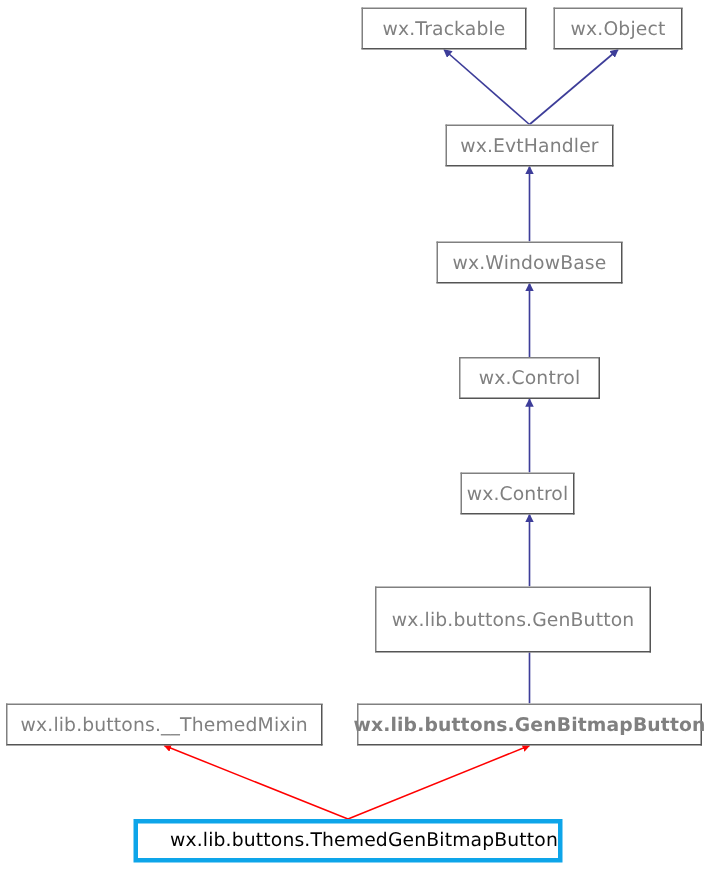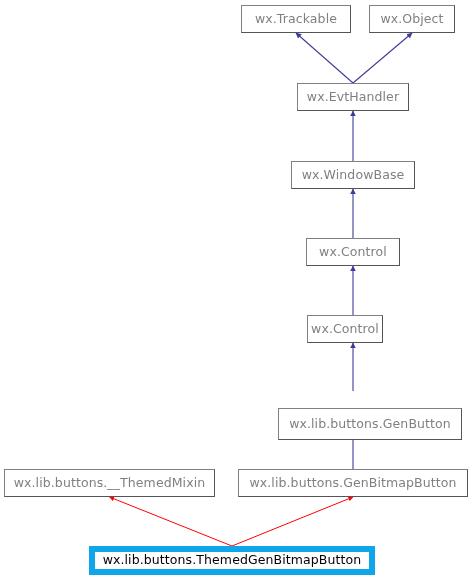--- a/index.html
+++ b/index.html
@@ -37,22 +37,23 @@
     z-index: 5;
   }
   .node .label {
     font-size: 12.5px;
     line-height: 1;
     color: #808080;
     white-space: nowrap;
     letter-spacing: 0.1px;
   }
   .node.highlight {
-    border: 6px solid #0ea5e9;
+    border: 3px solid #0ea5e9;
     background: #ffffff;
+    justify-content: flex-end;
   }
   .node.highlight .label {
     color: #000000;
   }
 </style>
 </head>
 <body>
 
 <div id="diagram">
 
@@ -90,26 +91,26 @@
       </div>
       <div class="node" style="left: 291px; top: 161px; width: 124px; height: 28px;">
         <span class="label">wx.WindowBase</span>
       </div>
       <div class="node" style="left: 306px; top: 238px; width: 94px; height: 28px;">
         <span class="label">wx.Control</span>
       </div>
       <div class="node" style="left: 307px; top: 315px; width: 76px; height: 28px;">
         <span class="label">wx.Control</span>
       </div>
-      <div class="node" style="left: 278px; top: 391px; width: 184px; height: 32px; margin-top: 17px;">
+      <div class="node" style="left: 250px; top: 391px; width: 184px; height: 44px;">
         <span class="label">wx.lib.buttons.GenButton</span>
       </div>
       <div class="node" style="left: 4px; top: 469px; width: 211px; height: 28px; align-items: center;">
         <span class="label">wx.lib.buttons.__ThemedMixin</span>
       </div>
-      <div class="node" style="left: 238px; top: 469px; width: 230px; height: 28px;">
+      <div class="node" style="left: 238px; top: 469px; width: 230px; height: 28px; font-weight: bold;">
         <span class="label">wx.lib.buttons.GenBitmapButton</span>
       </div>
       <div class="node highlight" style="left: 89px; top: 546px; width: 286px; height: 29px;">
         <span class="label">wx.lib.buttons.ThemedGenBitmapButton</span>
       </div>
     </div>
 </div>
 
 </body></html>

